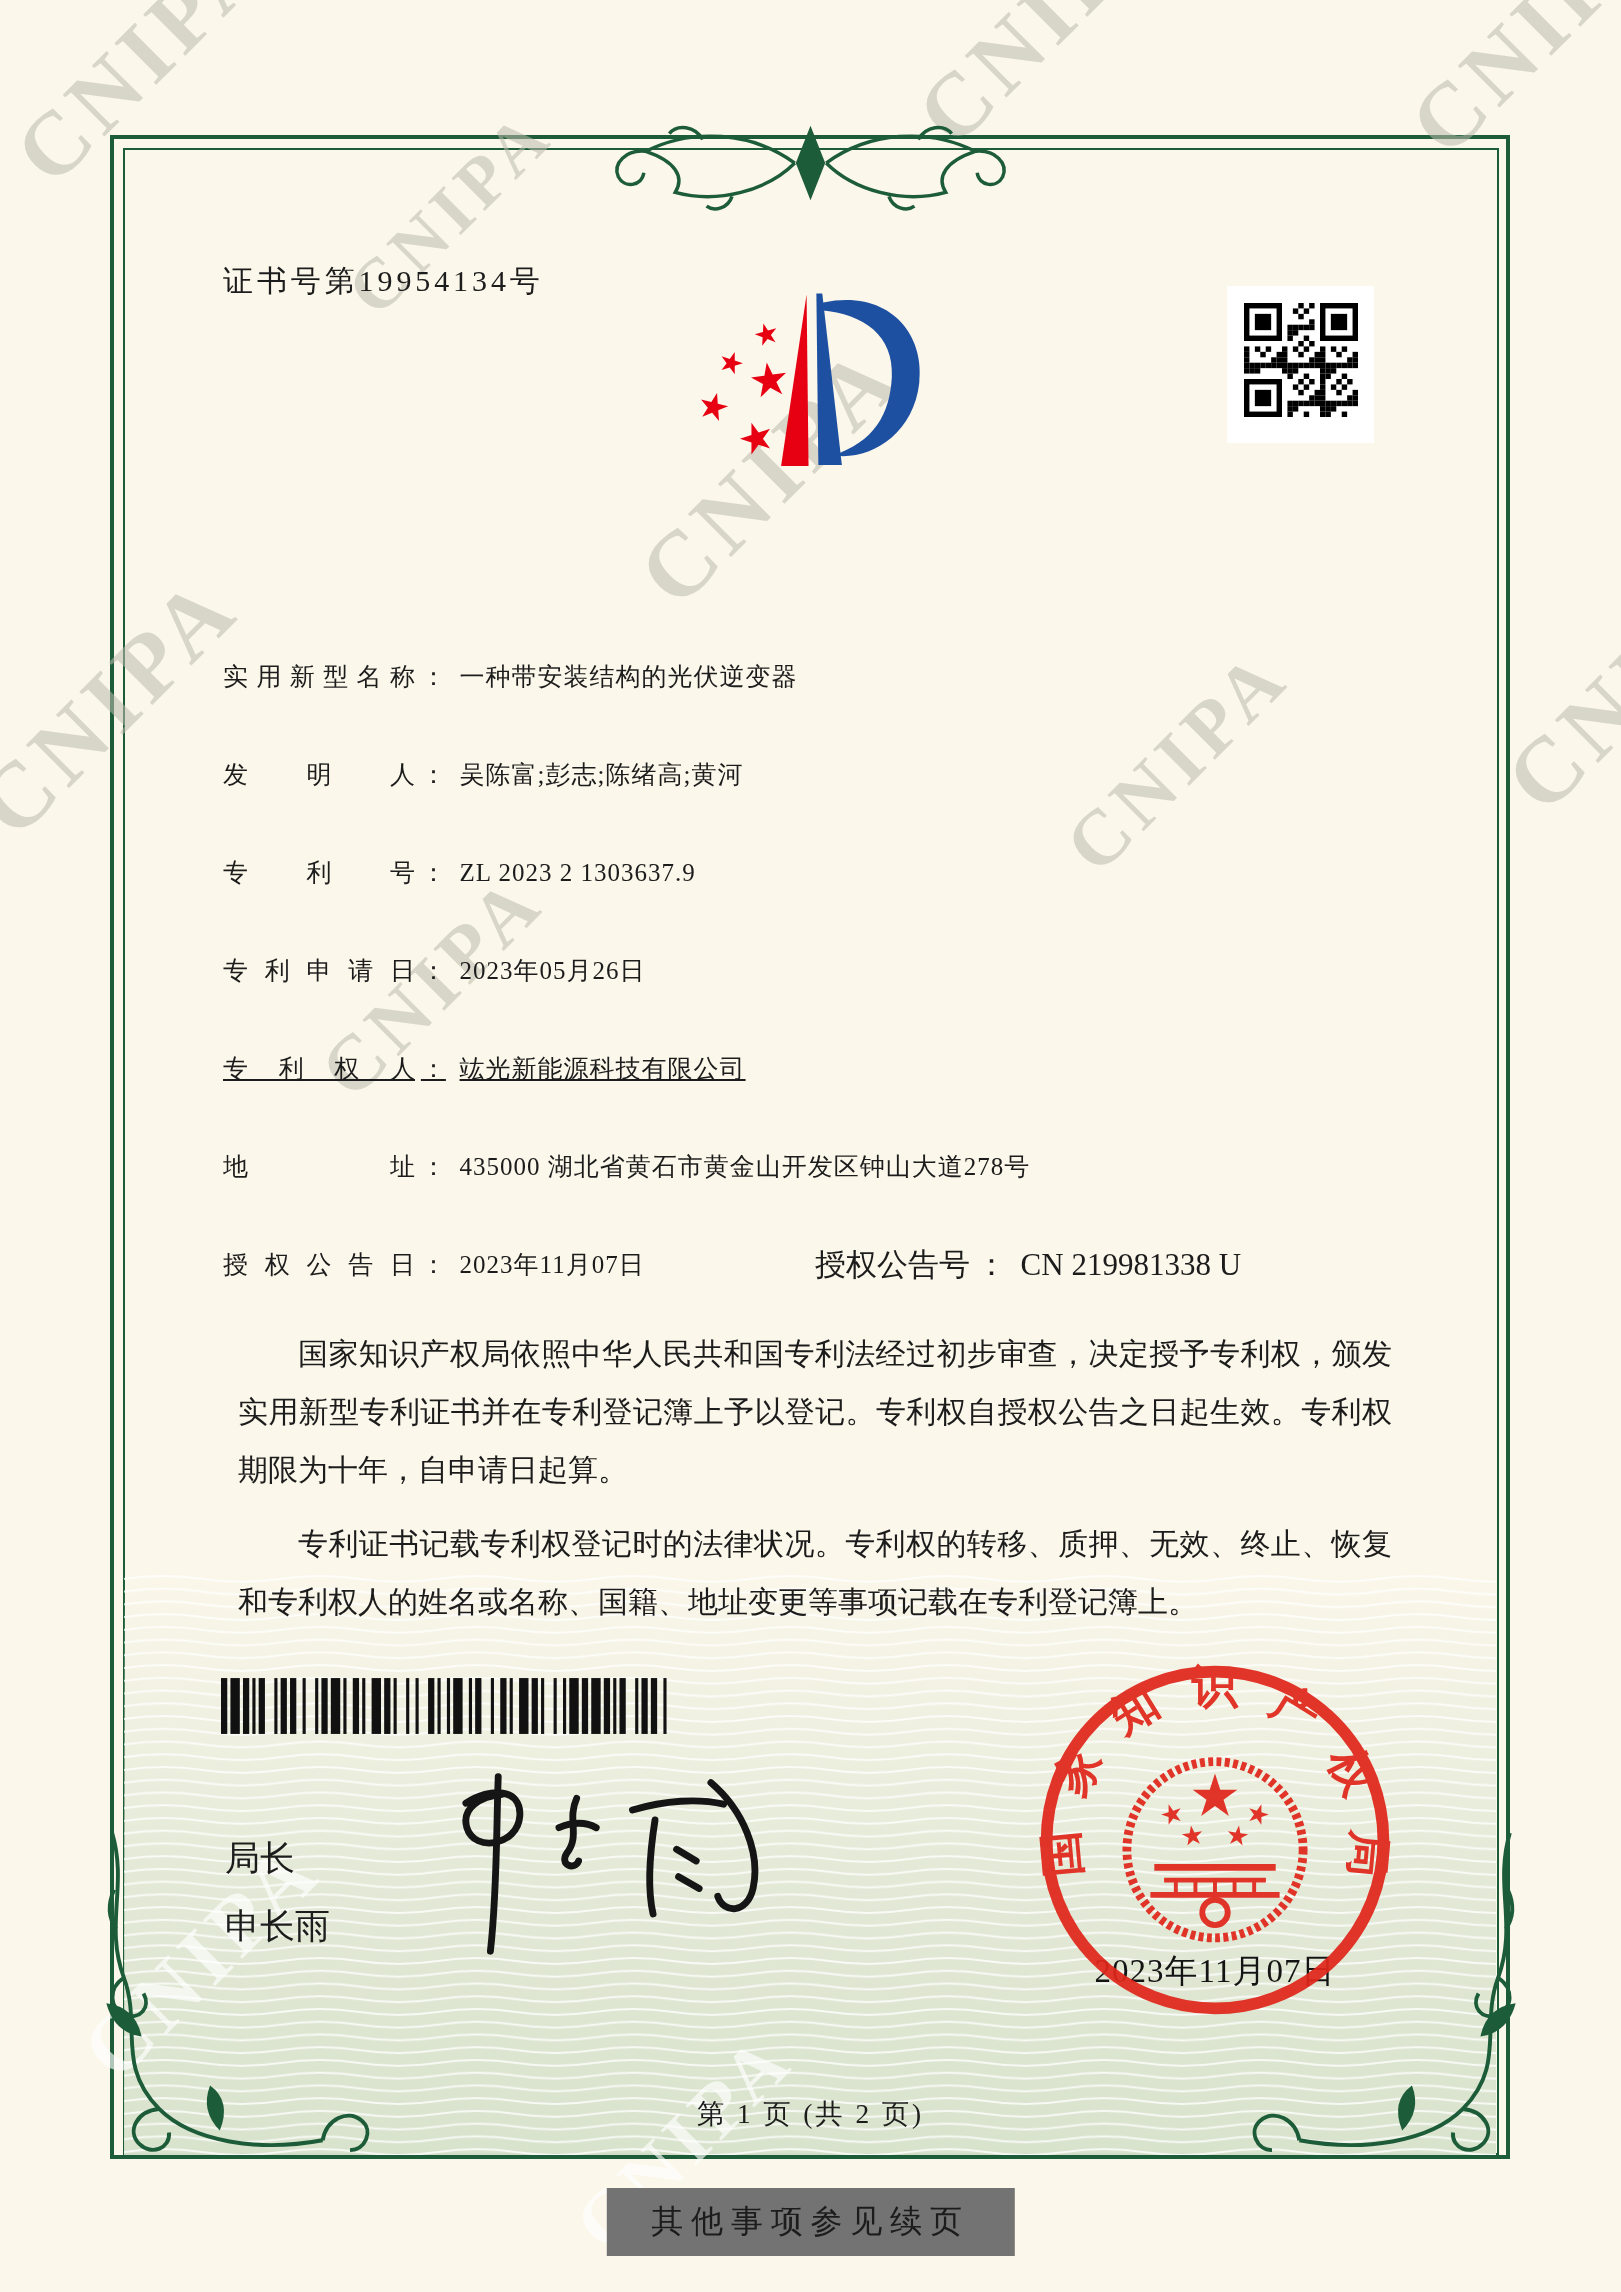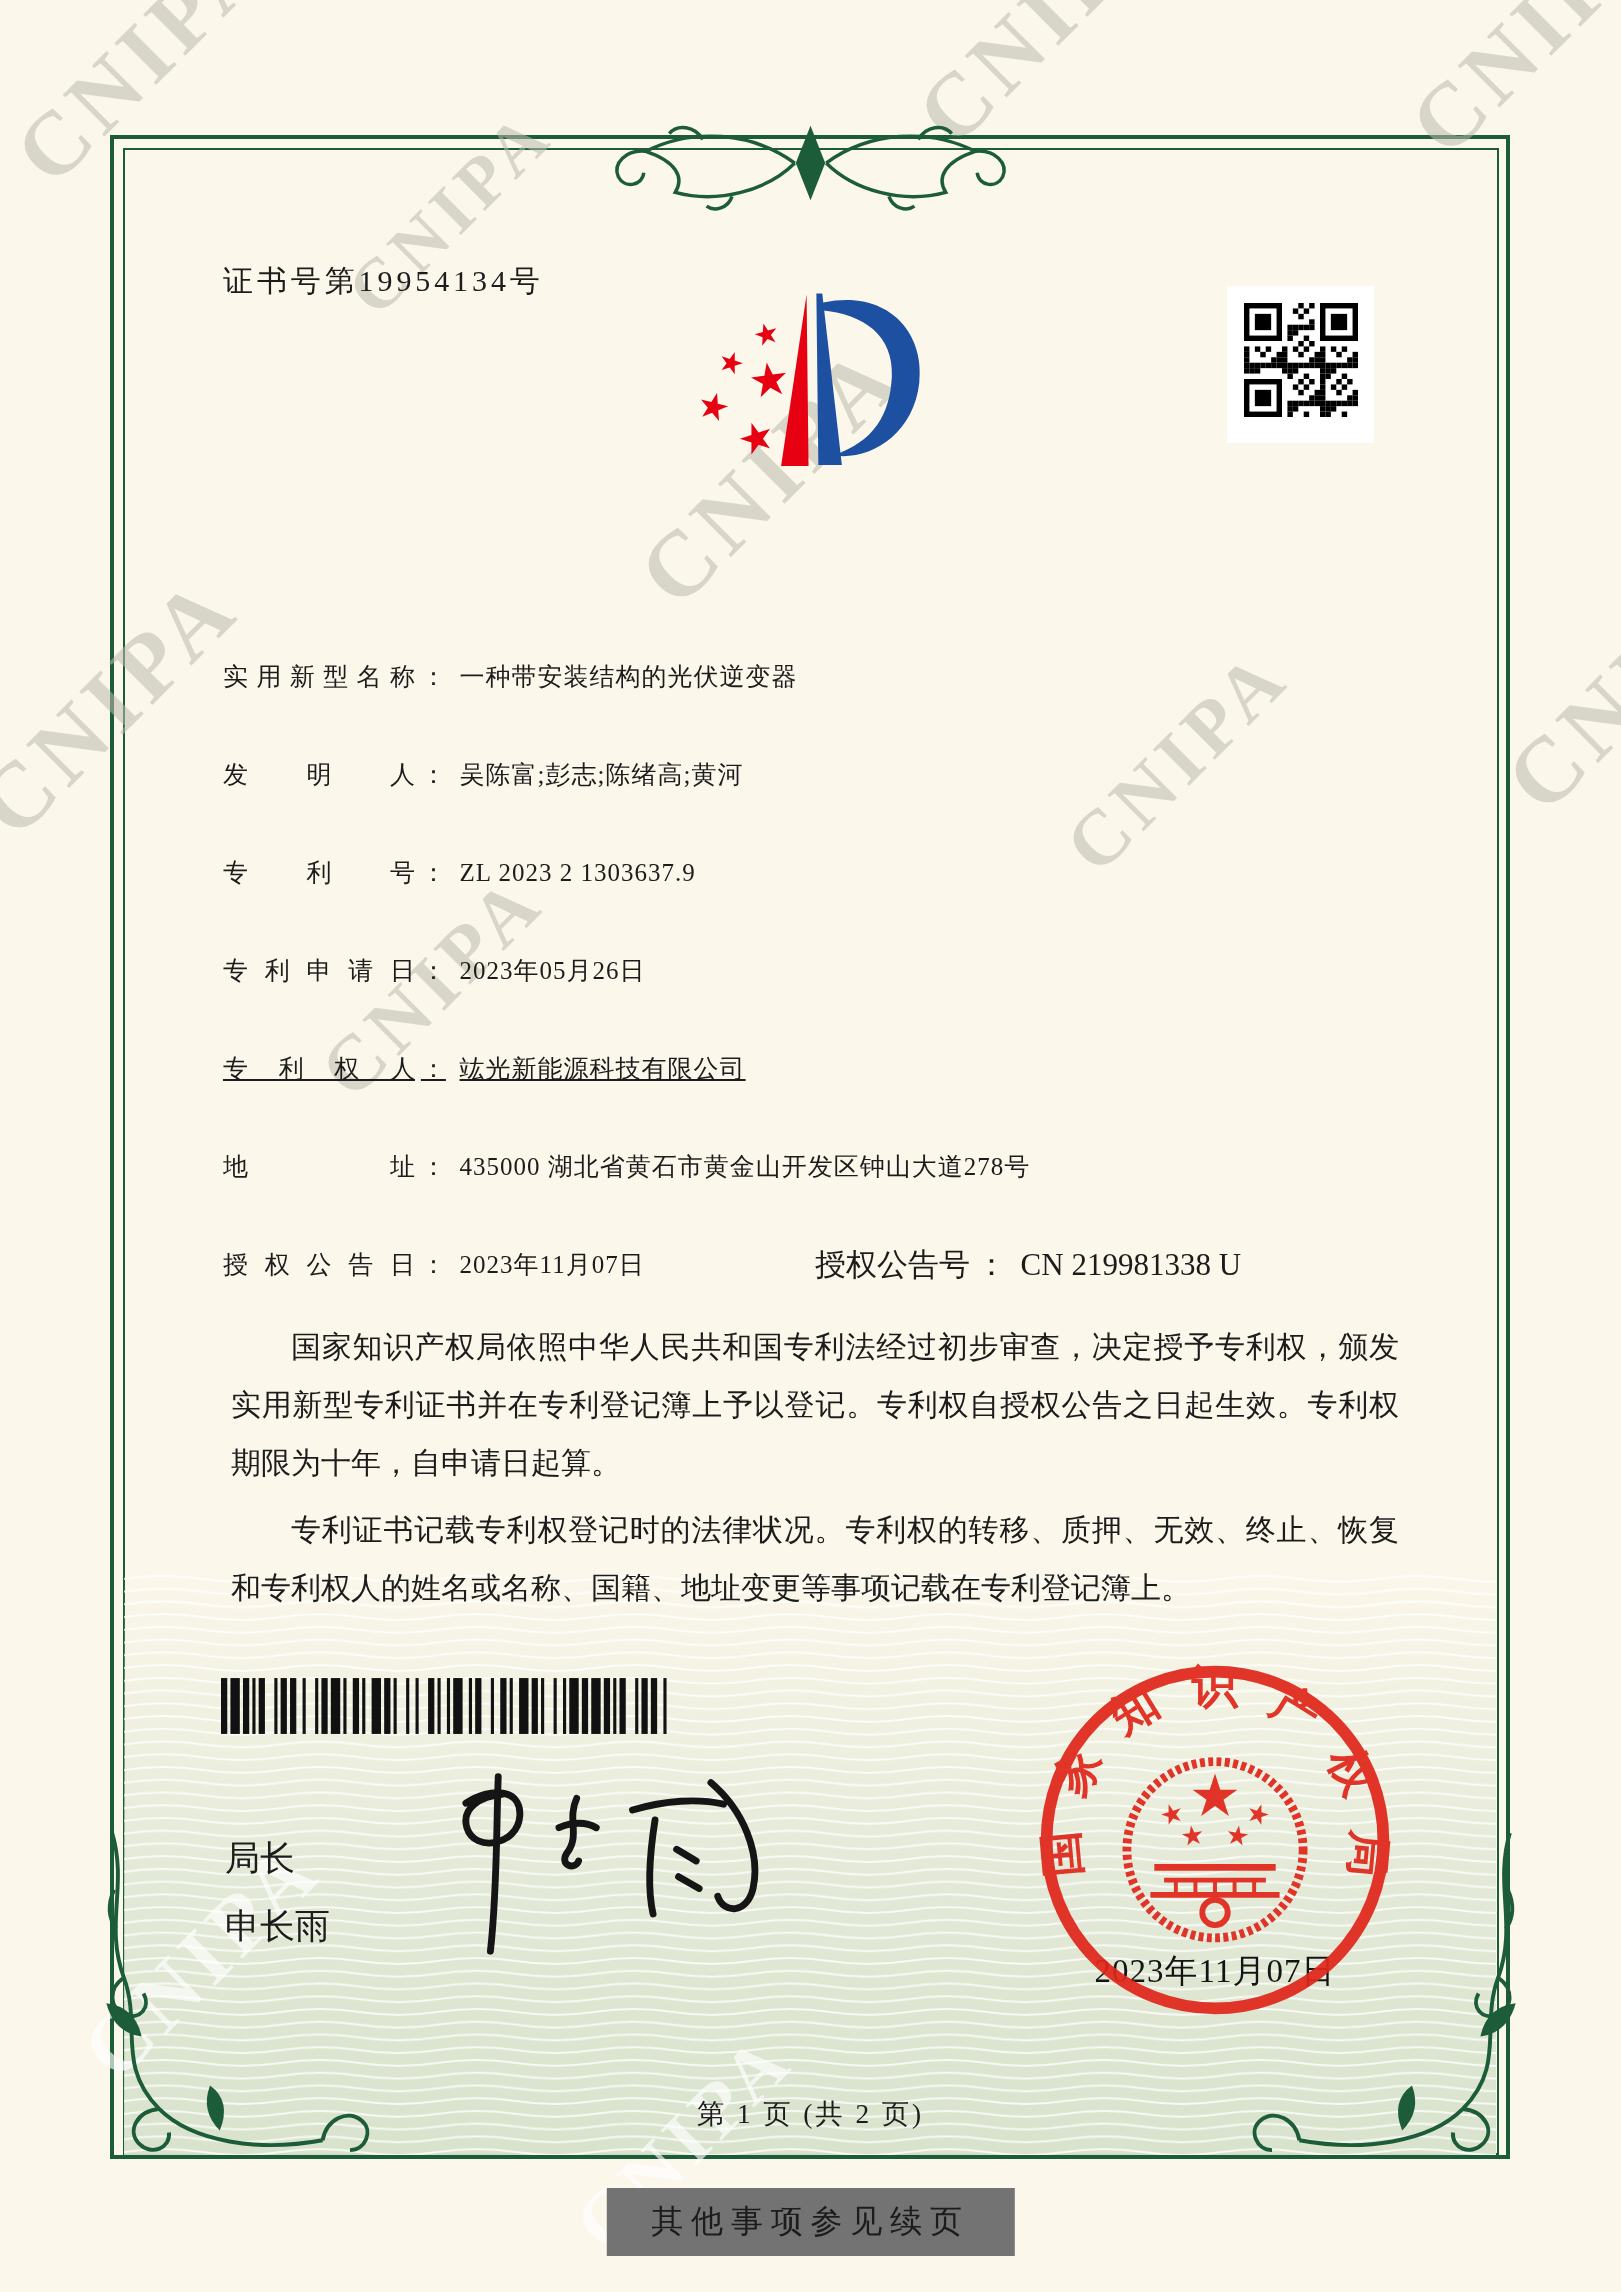--- a/index.html
+++ b/index.html
@@ -46,21 +46,21 @@
   }
   
   .row{position:absolute;left:223px;display:flex;align-items:flex-end;font-size:25px;z-index:10;line-height:39px;}
   .row .lbl{display:inline-block;width:192px;text-align:justify;text-align-last:justify;}
   .row .colon{padding:0 13.7px 0 5.9px;}
   .row .val{letter-spacing:1px;}
   .grant2{position:absolute;left:815px;display:flex;align-items:baseline;font-size:31px;z-index:10;line-height:39px;}
   .grant2 .colon{padding:0 13.7px 0 5.9px;}
   
   .paras{position:absolute;left:222px;top:1309px;width:1186px;z-index:10;}
-  .paras p{margin:9px;font-size:30px;line-height:58px;text-align:justify;text-indent:2em;}
+  .paras p{margin:16px;font-size:30px;line-height:58px;text-align:justify;text-indent:2em;}
   
   .barcode{position:absolute;left:221px;top:1678px;z-index:10;}
   .officer-title{position:absolute;left:225px;top:1835px;font-family:var(--sans);font-size:35px;font-weight:500;z-index:10;}
   .officer-name{position:absolute;left:225px;top:1903px;font-family:var(--sans);font-size:35px;font-weight:500;z-index:10;}
   .signature{position:absolute;left:412px;top:1759px;z-index:25;}
   .seal{position:absolute;left:1029px;top:1654px;z-index:29;opacity:.93;}
   .seal-date{position:absolute;left:1029px;top:1949px;width:372px;text-align:center;font-size:33px;color:#141414;z-index:28;letter-spacing:1px;}
   .page-info{position:absolute;left:0;top:2096px;width:100%;text-align:center;font-size:27.4px;z-index:10;letter-spacing:2.9px;}
   .cont-note{
     position:absolute;left:50%;top:2188px;transform:translateX(-50%);

